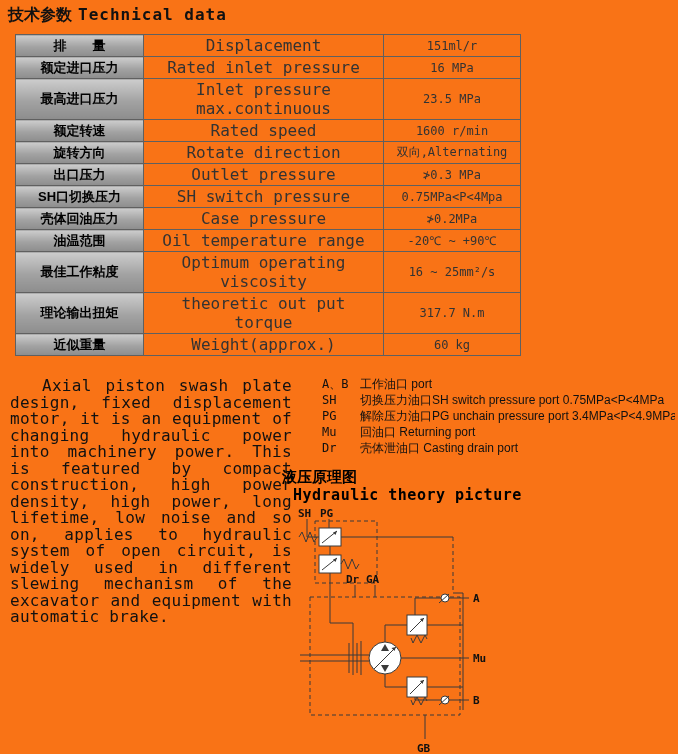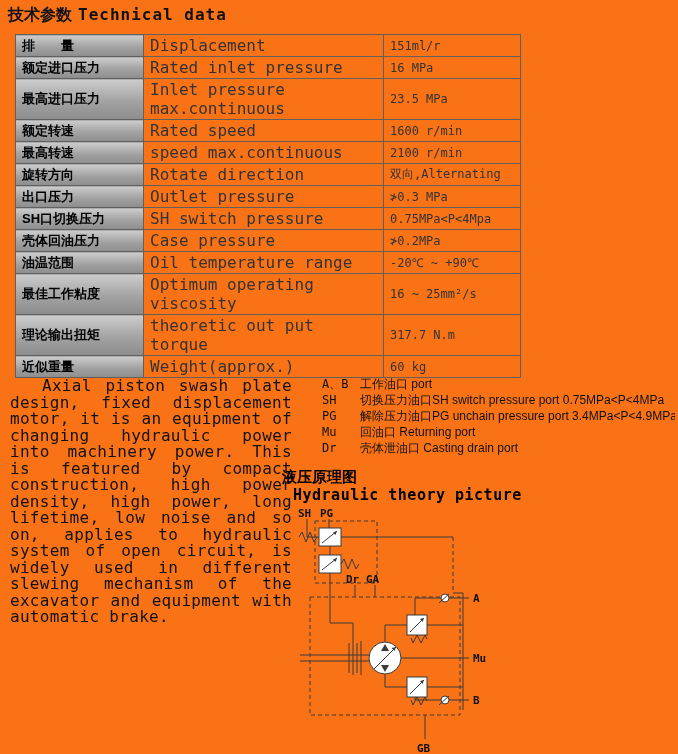--- a/index.html
+++ b/index.html
@@ -3,21 +3,21 @@
 <meta charset="utf-8">
 <style>
   * { margin:0; padding:0; box-sizing:border-box; }
   html,body { background:#fff; }
   body { font-family:"Liberation Sans", sans-serif; color:#1a1a1a; }
   .page { position:relative; width:678px; height:754px; background:#f97316; overflow:hidden; }
 
   .title { position:absolute; left:8px; top:5px; font-size:16px; font-weight:bold; color:#111; }
   .title .en { font-family:"DejaVu Sans Mono", monospace; letter-spacing:1px; margin-left:6px; }
 
-  table.spec { position:absolute; left:15px; top:34px; width:505px; border-collapse:collapse; table-layout:fixed; }
+  table.spec { position:absolute; left:15px; top:34px; width:505px; border-collapse:collapse; table-layout:fixed;text-align:center; }
   table.spec td { border:1px solid #606060; height:22px; font-size:12px; padding:1px 6px; vertical-align:middle; }
   table.spec td.c1 { width:128px; background:linear-gradient(180deg,#cdcdcd 0%,#a2a2a2 55%,#8d8d8d 100%); font-weight:bold; color:#000; font-size:13px; }
   table.spec td.c2 { width:240px; font-family:"DejaVu Sans Mono", monospace; color:#333; font-size:16px; }
   table.spec td.c3 { width:137px; font-family:"DejaVu Sans Mono", monospace; color:#333; font-size:12px; }
 
   .desc { position:absolute; left:10px; top:372px; width:282px; }
   .desc-zh { font-size:15px; line-height:19px; color:#111; text-indent:2em; text-align:justify; }
   .desc-en { margin-top:6px; font-family:"DejaVu Sans Mono", monospace; font-size:16px; line-height:16.5px; color:#111; text-indent:2em; letter-spacing:0.3px; text-align:justify; }
 
   .ports { position:absolute; left:293px; top:376px; width:382px; font-size:12px; color:#111; }
@@ -53,25 +53,20 @@
       </tr>
       <tr>
         <td class="c1">最高进口压力</td>
         <td class="c2">Inlet pressure max.continuous</td>
         <td class="c3">23.5 MPa</td>
       </tr>
       <tr>
         <td class="c1">额定转速</td>
         <td class="c2">Rated speed</td>
         <td class="c3">1600 r/min</td>
-      </tr>
-      <tr>
-        <td class="c1">最高转速</td>
-        <td class="c2">speed max.continuous</td>
-        <td class="c3">2100 r/min</td>
       </tr>
       <tr>
         <td class="c1">旋转方向</td>
         <td class="c2">Rotate direction</td>
         <td class="c3">双向,Alternating</td>
       </tr>
       <tr>
         <td class="c1">出口压力</td>
         <td class="c2">Outlet pressure</td>
         <td class="c3">≯0.3 MPa</td>

